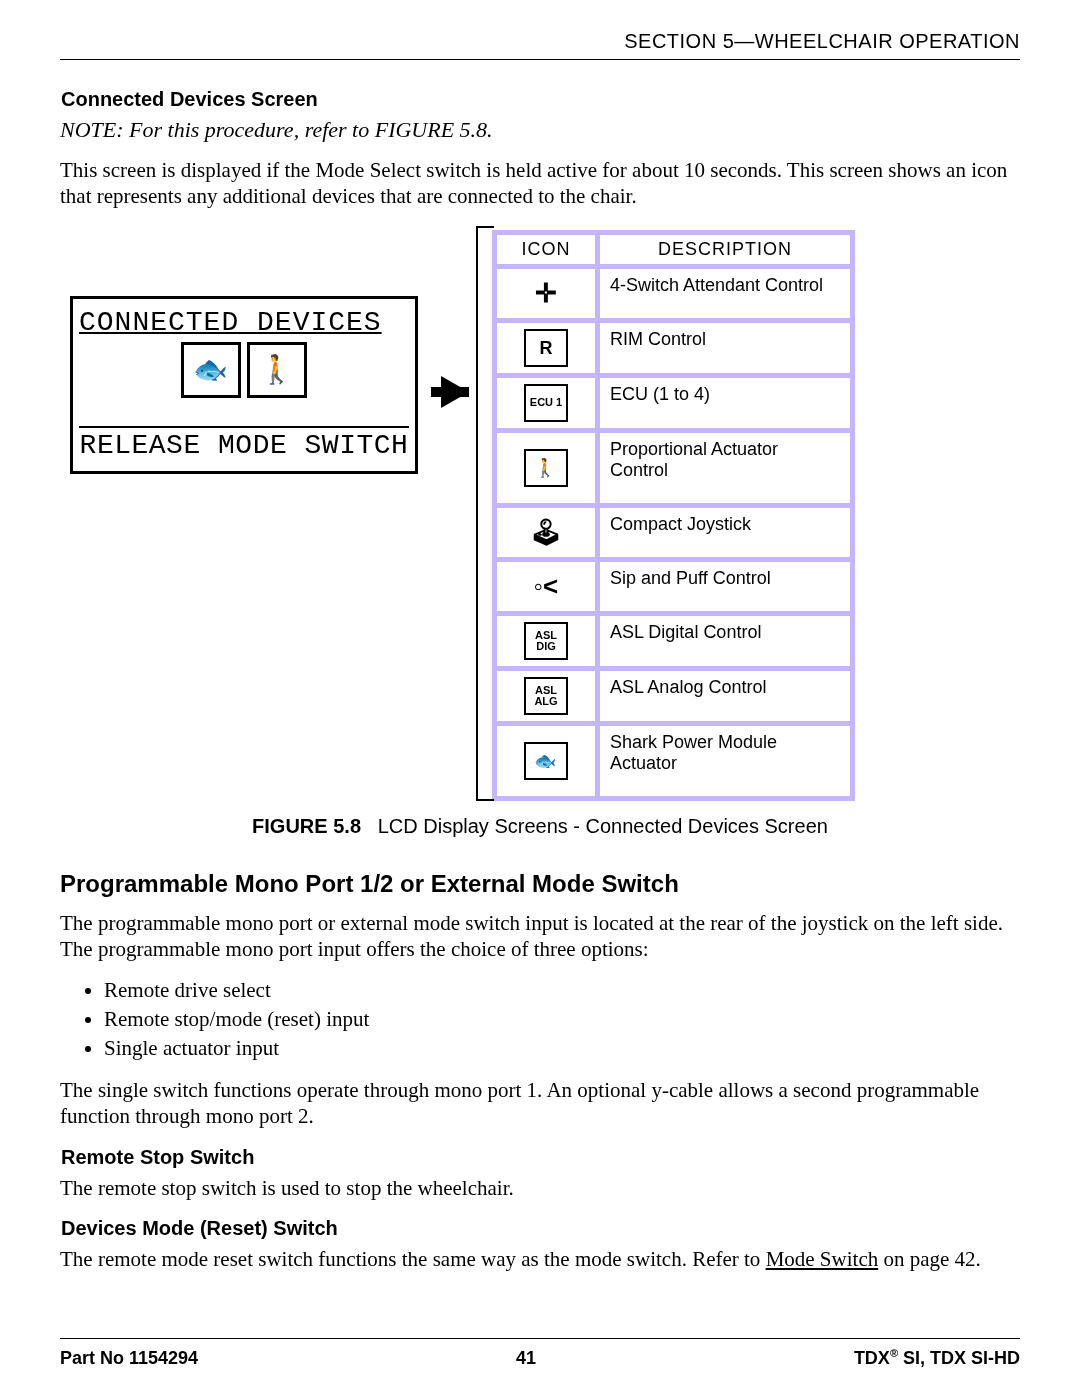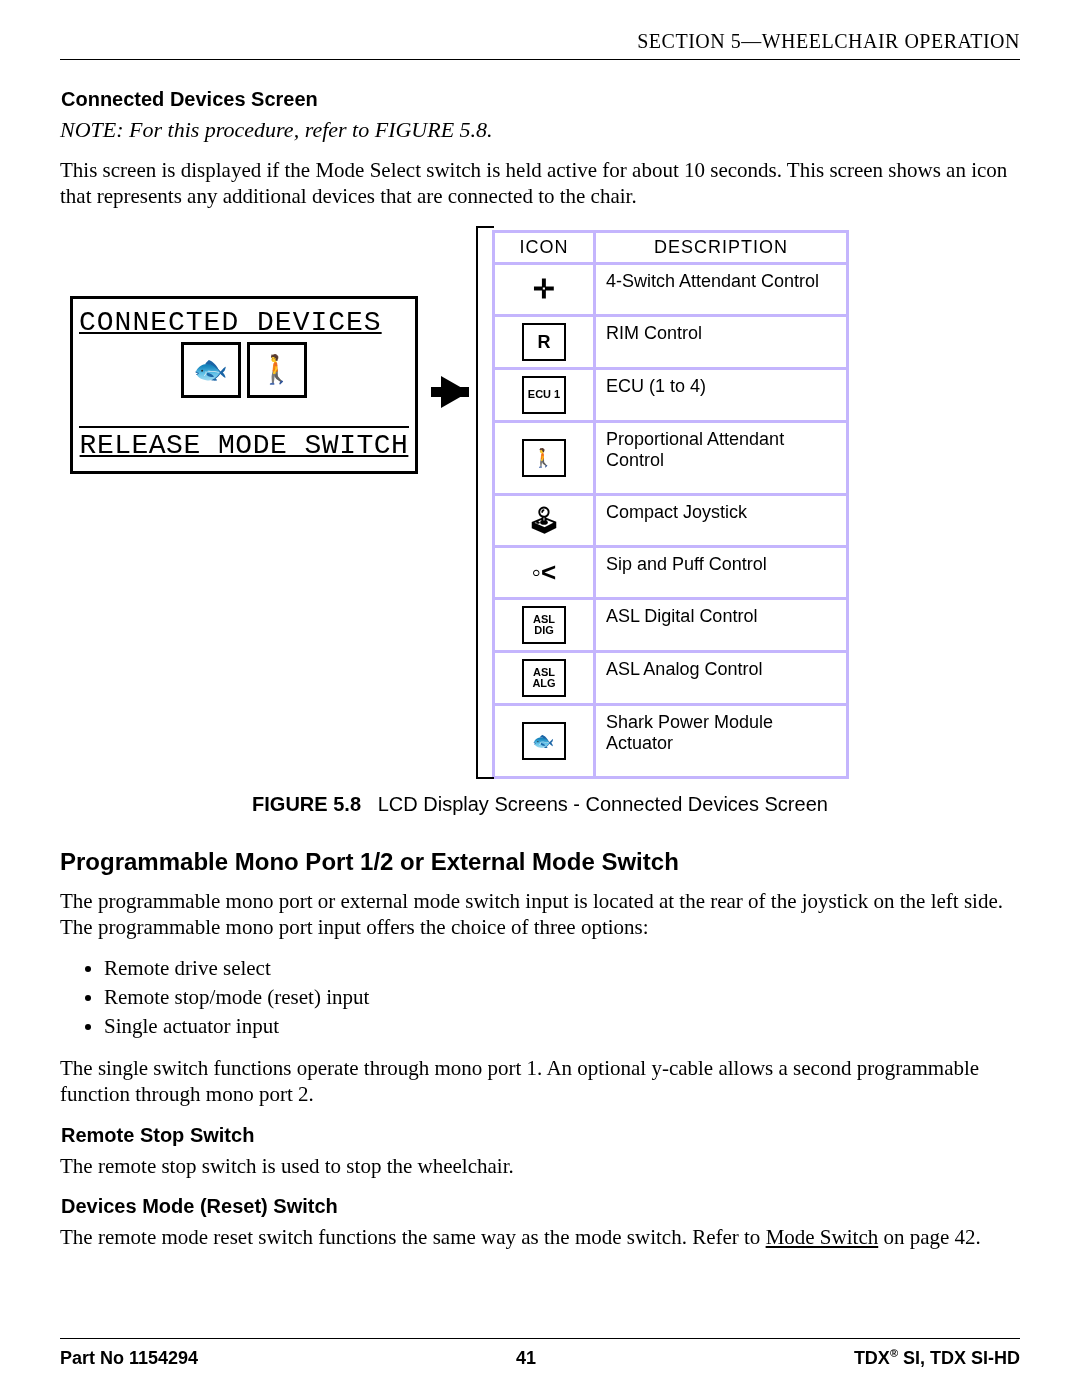--- a/index.html
+++ b/index.html
@@ -11,21 +11,21 @@
   }
   .page {
     width: 1080px;
     height: 1397px;
     box-sizing: border-box;
     padding: 30px 60px 20px 60px;
     position: relative;
   }
   .section-header {
     text-align: right;
-    font-family: Liberation Serif, serif;
+    font-family: Liberation Sans, sans-serif;
     font-size: 20px;
     letter-spacing: 0.5px;
     border-bottom: 1.5px solid #000;
     padding-bottom: 6px;
     margin-bottom: 28px;
   }
   .h-sub {
     font-family: "Gill Sans", "Gill Sans MT", "Segoe UI", sans-serif;
     font-weight: bold;
     font-size: 20px;
@@ -81,21 +81,20 @@
     font-size: 28px;
     font-family: "Segoe UI Symbol", sans-serif;
   }
   .lcd-bottom {
     font-family: "Courier New", monospace;
     font-size: 28px;
     letter-spacing: 0.5px;
     border-top: 2px solid #000;
     padding-top: 2px;
     text-align: center;
-    text-decoration: underline;
   }
   .arrow-col {
     width: 74px;
     display: flex;
     align-items: center;
     justify-content: center;
     position: relative;
     margin-top: 150px;
   }
   .arrow {
@@ -116,21 +115,21 @@
     position: relative;
     margin-left: 0;
     padding-top: 4px;
   }
   .icon-table {
     border-collapse: collapse;
     font-family: "Gill Sans", "Gill Sans MT", "Segoe UI", sans-serif;
     font-size: 18px;
   }
   .icon-table th, .icon-table td {
-    border: 3px solid #c4b5fd;
+    border: 5px solid #c4b5fd;
     padding: 4px 8px;
     vertical-align: top;
   }
   .icon-table th {
     font-weight: normal;
     letter-spacing: 1px;
     text-align: center;
   }
   .icon-table td.icon-cell {
     width: 90px;
@@ -246,21 +245,21 @@
             <tr>
               <td class="icon-cell"><span class="mini-icon" style="white-space: pre; font-size: 18px; line-height: 1;">R</span></td>
               <td class="desc-cell">RIM Control</td>
             </tr>
             <tr>
               <td class="icon-cell"><span class="mini-icon" style="white-space: pre; font-size: 11px; line-height: 1;">ECU 1</span></td>
               <td class="desc-cell">ECU (1 to 4)</td>
             </tr>
             <tr>
               <td class="icon-cell"><span class="mini-icon" style="white-space: pre; font-size: 18px; line-height: 1;">🚶</span></td>
-              <td class="desc-cell">Proportional Attendant Control</td>
+              <td class="desc-cell">Proportional Actuator Control</td>
             </tr>
             <tr>
               <td class="icon-cell"><span class="mini-icon noborder" style="white-space: pre; font-size: 26px; line-height: 1;">🕹</span></td>
               <td class="desc-cell">Compact Joystick</td>
             </tr>
             <tr>
               <td class="icon-cell"><span class="mini-icon noborder" style="white-space: pre; font-size: 26px; line-height: 1;">◦&lt;</span></td>
               <td class="desc-cell">Sip and Puff Control</td>
             </tr>
             <tr>

